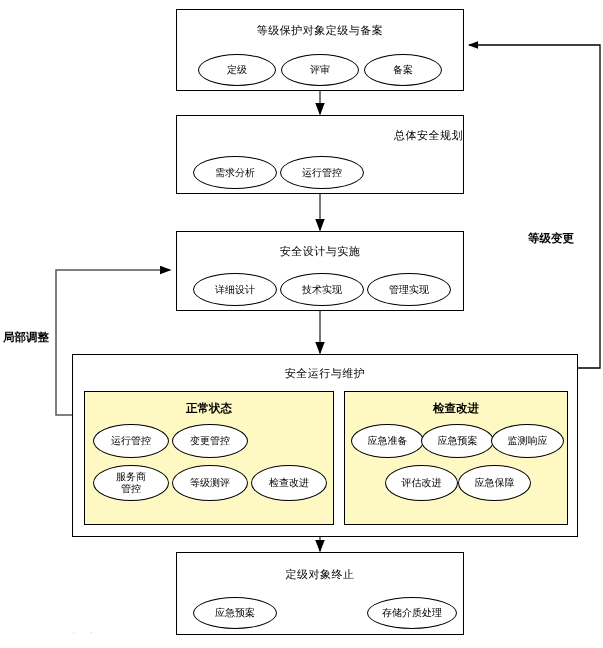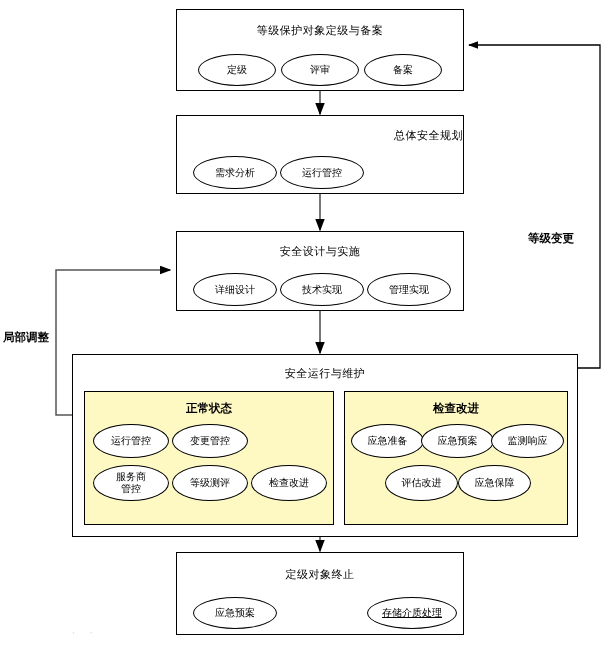--- a/index.html
+++ b/index.html
@@ -161,21 +161,21 @@
       <div class="ellipse" style="left:76px; top:32px; width:73px; height:34px;">应急预案</div>
       <div class="ellipse" style="left:146px; top:32px; width:73px; height:34px;">监测响应</div>
       <div class="ellipse" style="left:40px; top:73px; width:73px; height:36px;">评估改进</div>
       <div class="ellipse" style="left:113px; top:73px; width:73px; height:36px;">应急保障</div>
     </div>
   </div>
 
   <div class="box" style="left:176px; top:552px; width:288px; height:83px;">
     <div class="box-title" style="top:14px;">定级对象终止</div>
     <div class="ellipse" style="left:16px; top:44px; width:84px; height:32px;">应急预案</div>
-    <div class="ellipse" style="left:190px; top:44px; width:90px; height:32px; font-size:10px;text-decoration:underline;">存储介质处理</div>
+    <div class="ellipse" style="left:190px; top:44px; width:90px; height:32px; font-size:10px;">存储介质处理</div>
   </div>
 
   <div class="side-label" style="left:3px; top:330px;">局部调整</div>
 
   <div class="side-label" style="left:528px; top:231px;">等级变更</div>
 
   <div class="watermark" style="left:72px; top:628px;">· ·</div>
 
 </div>
 

